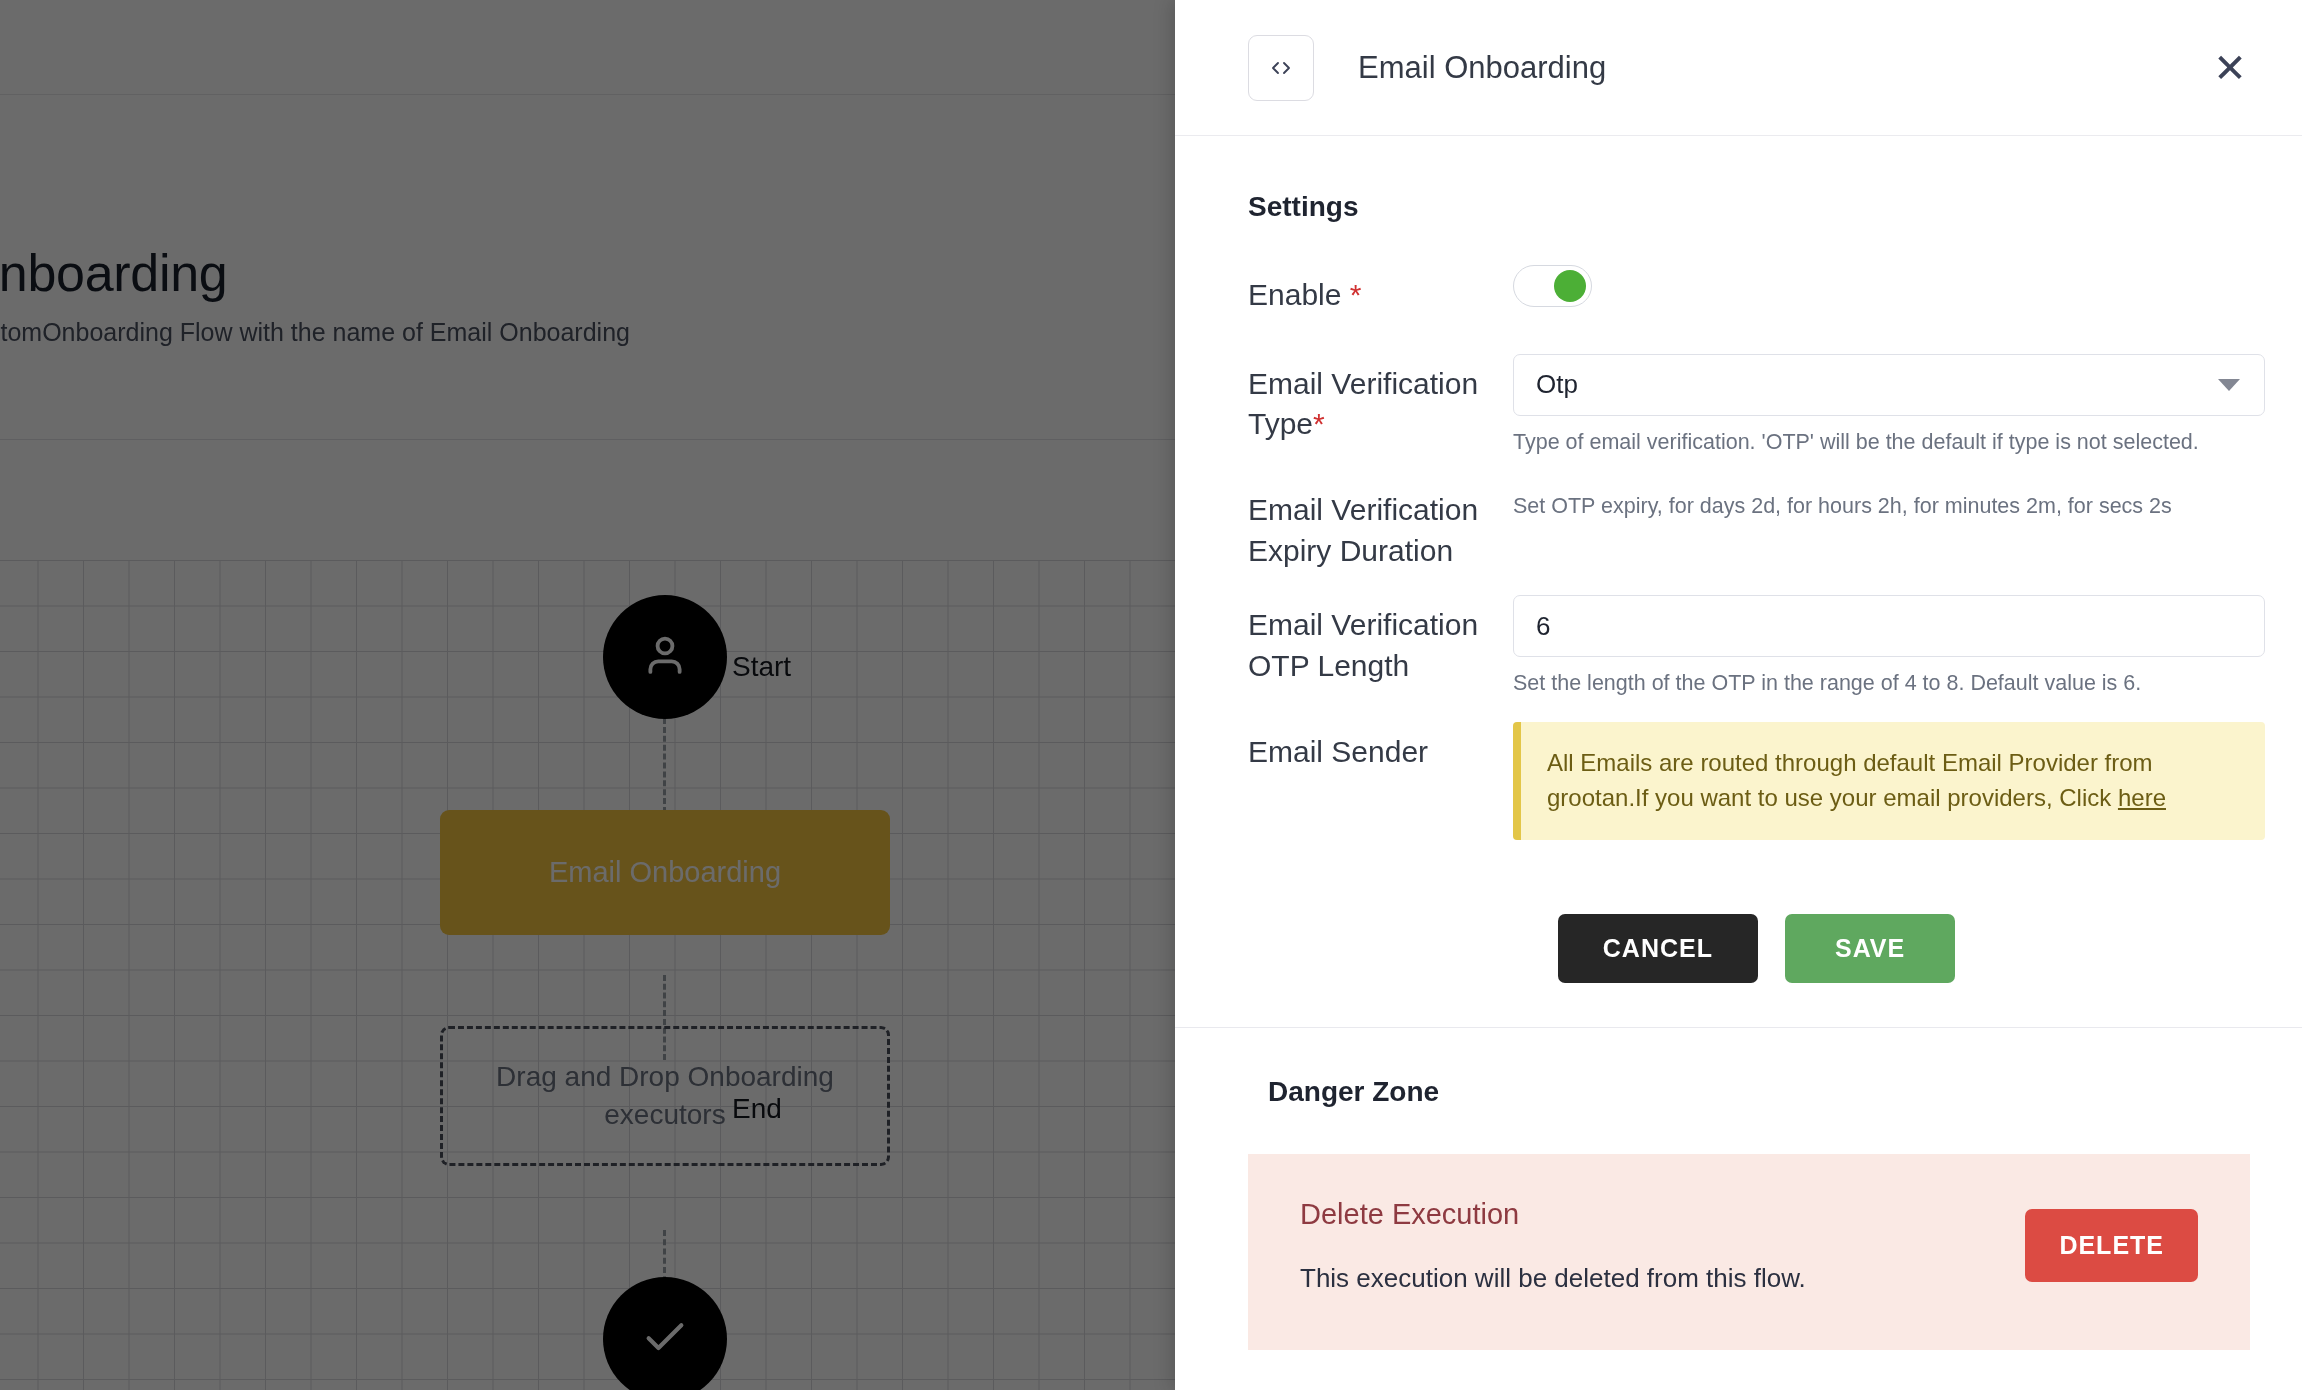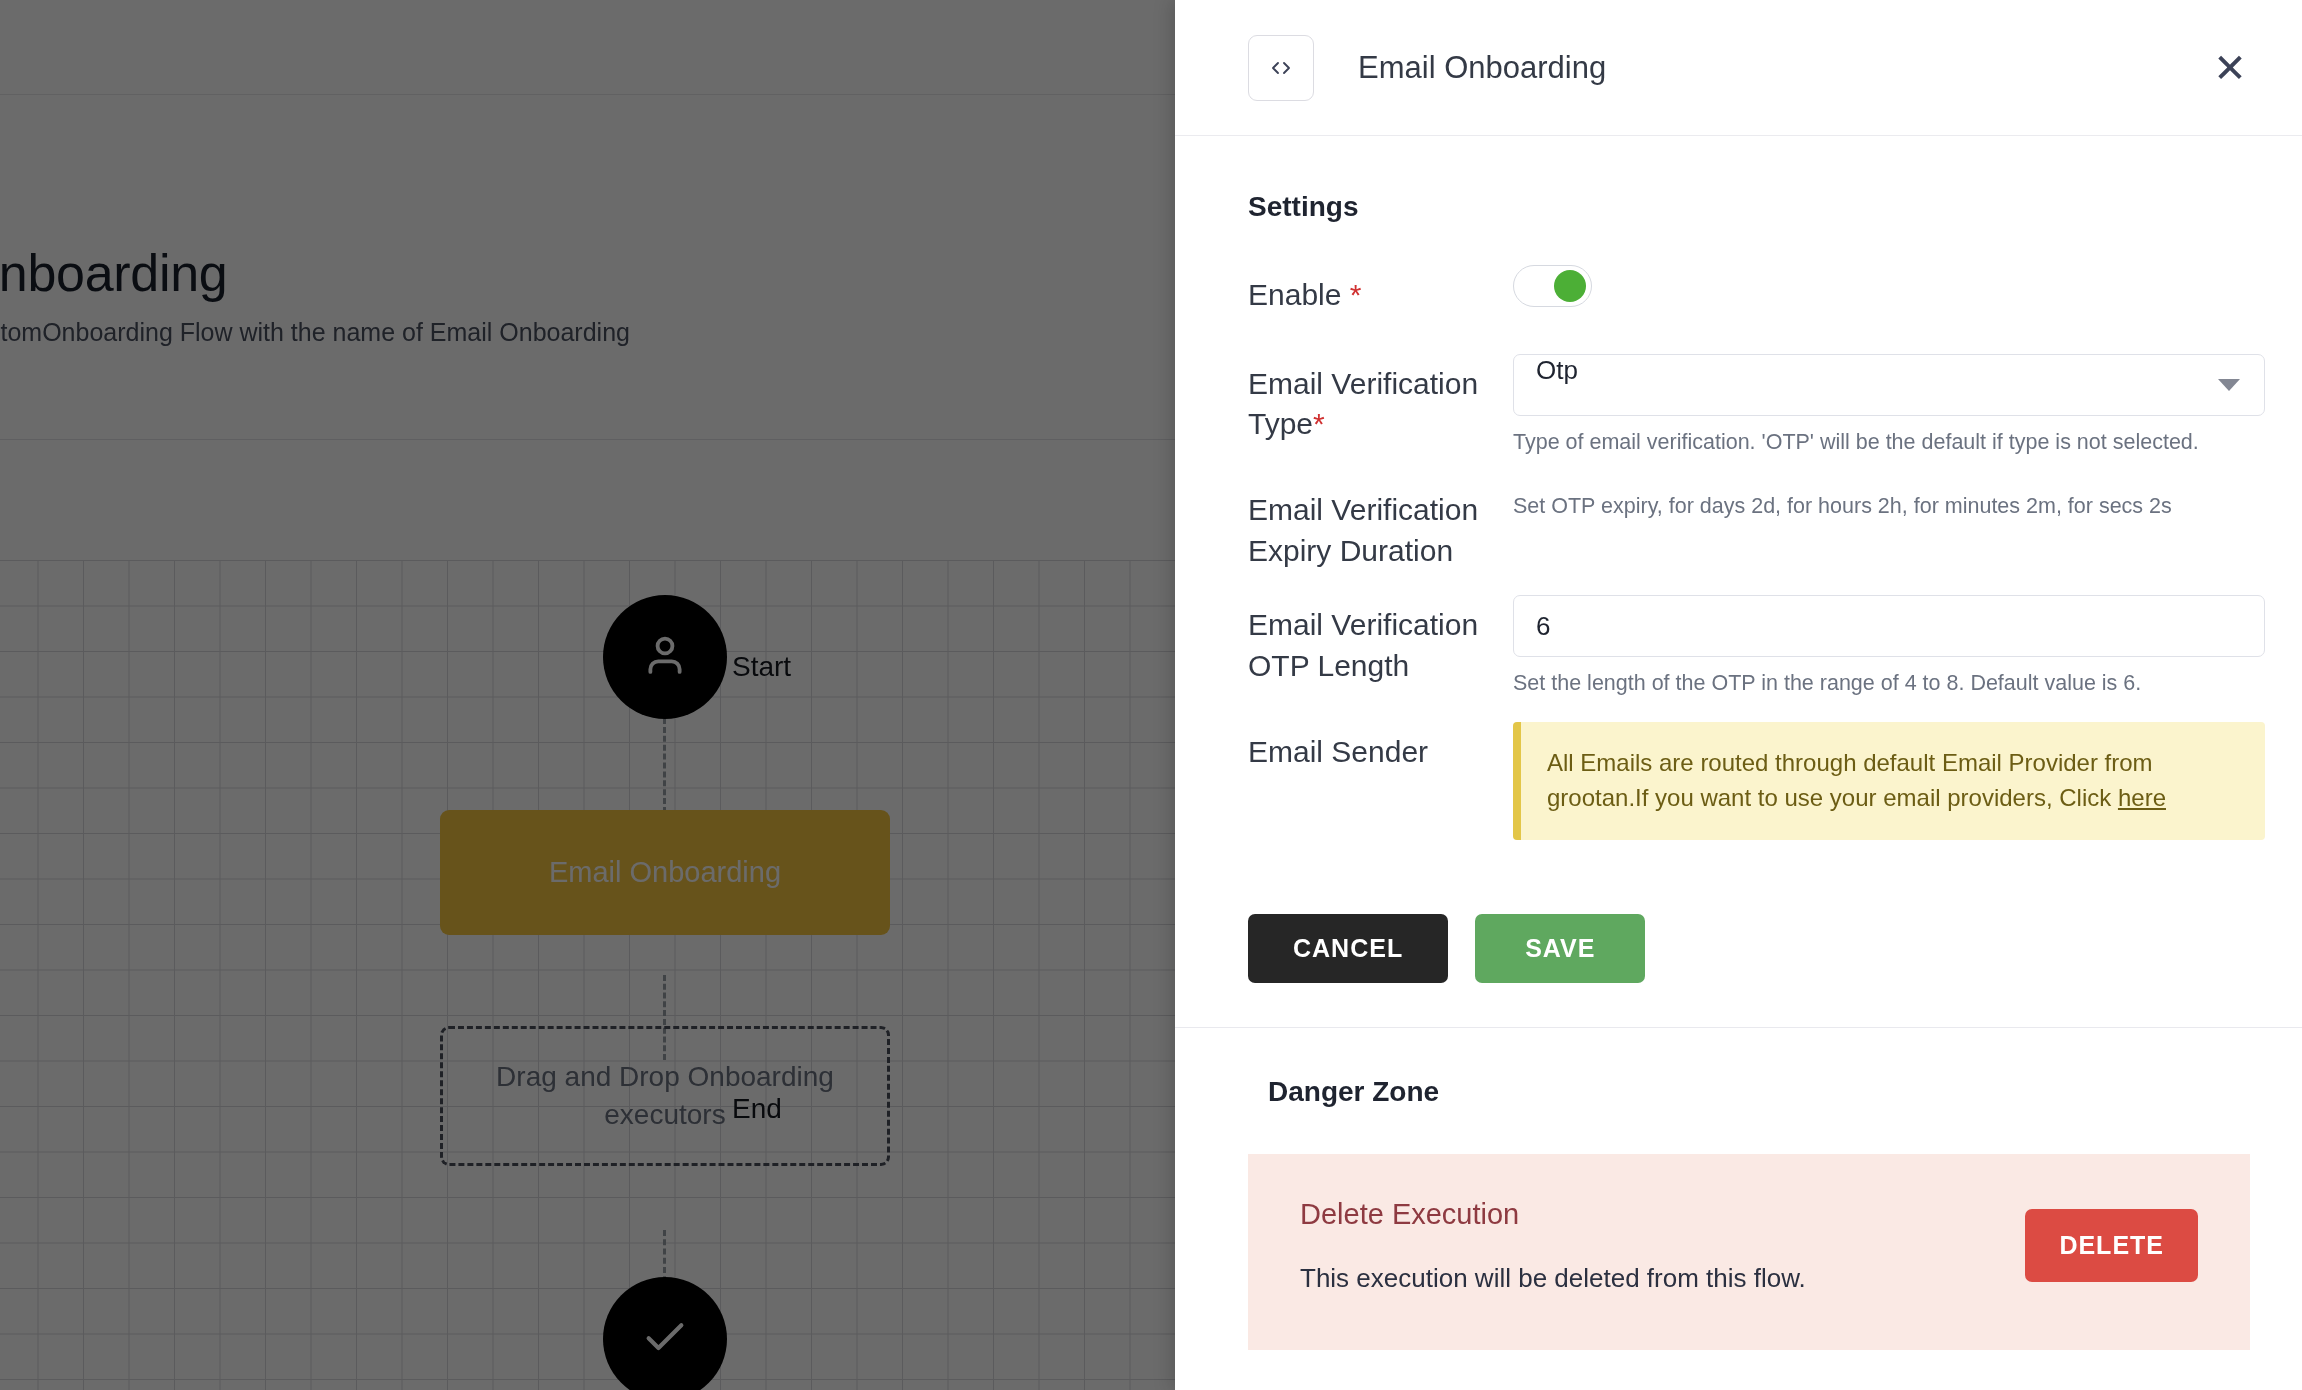--- a/index.html
+++ b/index.html
@@ -171,21 +171,21 @@
   .toggle .knob {
     position: absolute; right: 5px; top: 4px;
     width: 32px; height: 32px; border-radius: 50%;
     background: #4caf36;
   }
 
   .select-box {
     width: 100%; height: 62px;
     border: 1px solid #dfe1e8; border-radius: 7px;
     background: #ffffff;
-    display: flex; align-items: flex-start;
+    display: flex; align-items: center;
     padding: 0 22px;
     font-size: 26px; color: #1f2430;
     position: relative; cursor: pointer;
   }
   .select-box .caret {
     position: absolute; right: 24px; top: 50%;
     transform: translateY(-50%);
     width: 0; height: 0;
     border-left: 11px solid transparent;
     border-right: 11px solid transparent;
@@ -211,21 +211,21 @@
     border-left: 8px solid #e3c648;
     border-radius: 4px;
     padding: 24px 28px 24px 26px;
     font-size: 24px; color: #6c5d14; line-height: 1.45;
   }
   .alert-yellow a {
     color: #6c5d14; text-decoration: underline;
   }
 
   .btn-row {
-    display: flex; justify-content: flex-start; gap: 27px;
+    display: flex; justify-content: center; gap: 27px;
     margin-top: 74px;
   }
   .btn {
     border: none; border-radius: 7px;
     font-size: 25px; font-weight: 700; letter-spacing: 1px;
     color: #ffffff; cursor: pointer;
     font-family: "Liberation Sans", sans-serif;
   }
   .btn-cancel { background: #262626; padding: 20px 45px; }
   .btn-save   { background: #5fa85f; padding: 20px 50px; }

